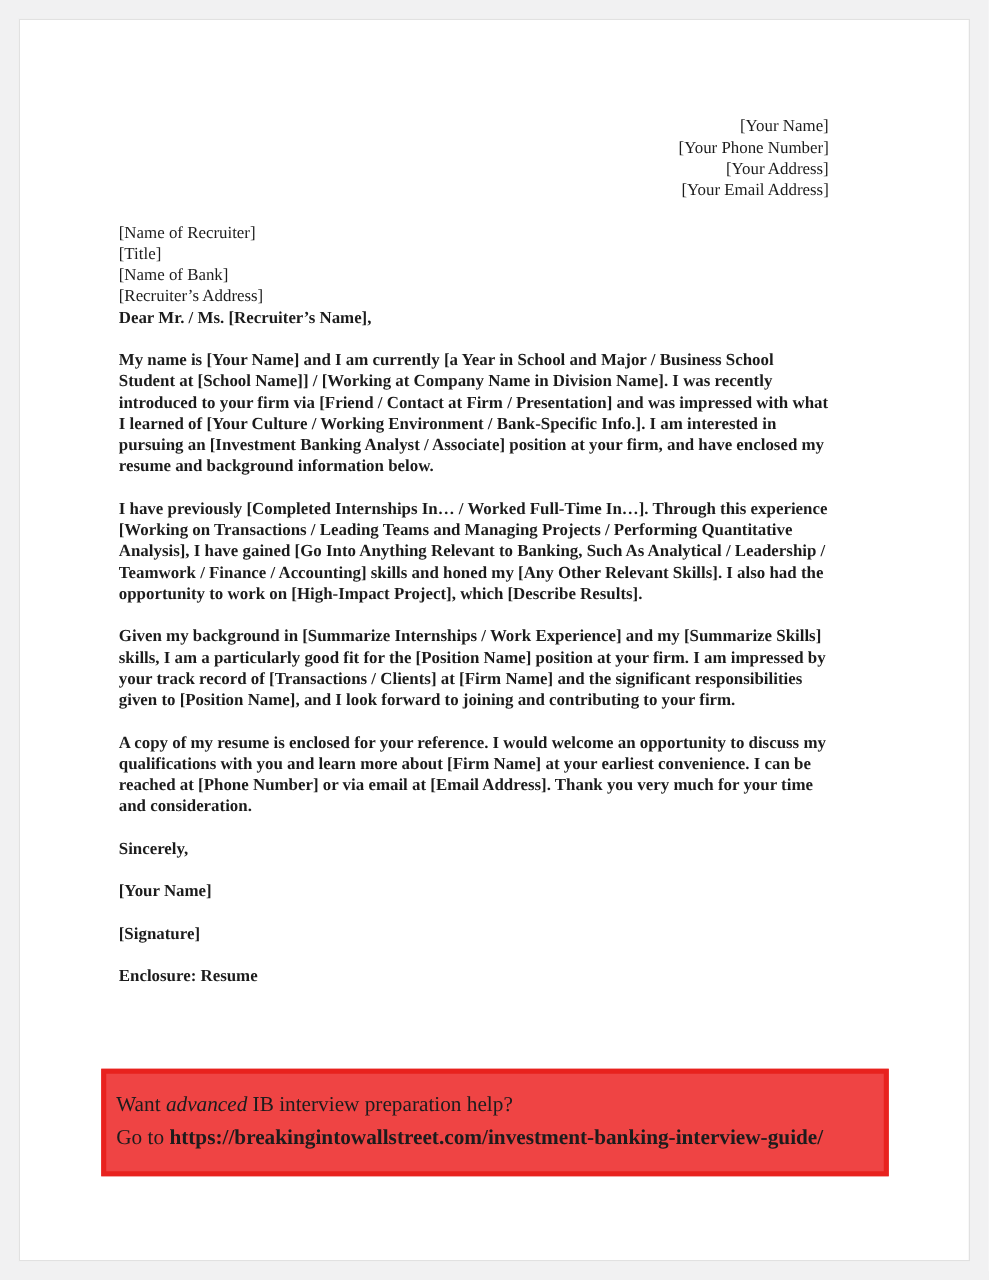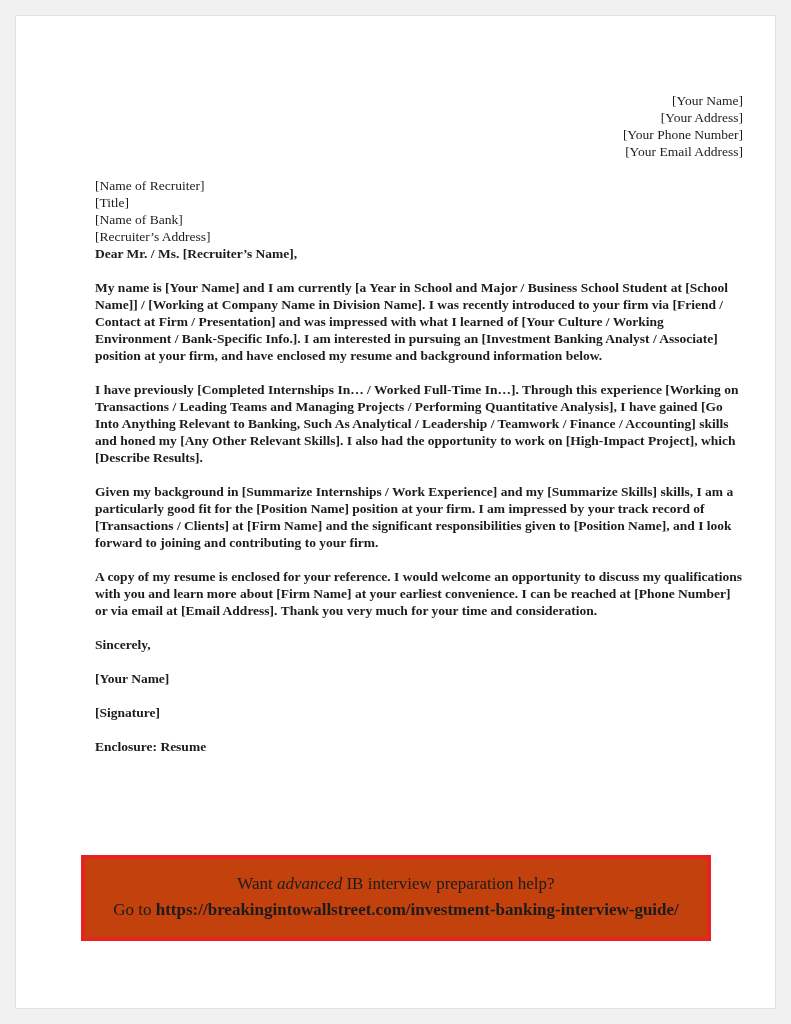--- a/index.html
+++ b/index.html
@@ -16,21 +16,21 @@
     color: #1c1c1c;
   }
   .paper {
     position: absolute;
     left: 15px;
     top: 15px;
     width: 761px;
     height: 994px;
     background: #ffffff;
     border: 1px solid #e1e1e1;
-    padding: 76px 32px 0 79px;
+    padding: 76px 112px 0 79px;
     overflow: hidden;
   }
   .letter {
     font-size: 13.5px;
     line-height: 17px;
   }
   .sender {
     text-align: right;
     margin-bottom: 17px;
   }
@@ -41,42 +41,41 @@
     margin: 0 0 17px 0;
     font-weight: bold;
   }
   .promo {
     position: absolute;
     left: 65px;
     right: 64px;
     bottom: 67px;
     border: 4px solid var(--accent, #e8221e);
     padding: 12px 8px 14px 8px;
-    text-align: center;
     font-size: 17px;
     line-height: 26px;
-    background: #c2410c;
+    background: #ef4444;
   }
   .promo .url {
     color: #1c1c1c;
     text-decoration: none;
     cursor: pointer;
     font-weight: bold;
   }
 </style>
 </head>
 <body style="background: rgb(241, 241, 242);">
 
 <div class="paper">
   <div class="letter">
 
     <div class="sender">
       <div class="block-line">[Your Name]</div>
+      <div class="block-line">[Your Phone Number]</div>
       <div class="block-line">[Your Address]</div>
-      <div class="block-line">[Your Phone Number]</div>
       <div class="block-line">[Your Email Address]</div>
     </div>
 
 
     <div class="recipient">
       <div class="block-line">[Name of Recruiter]</div>
       <div class="block-line">[Title]</div>
       <div class="block-line">[Name of Bank]</div>
       <div class="block-line">[Recruiter’s Address]</div>
     </div>

